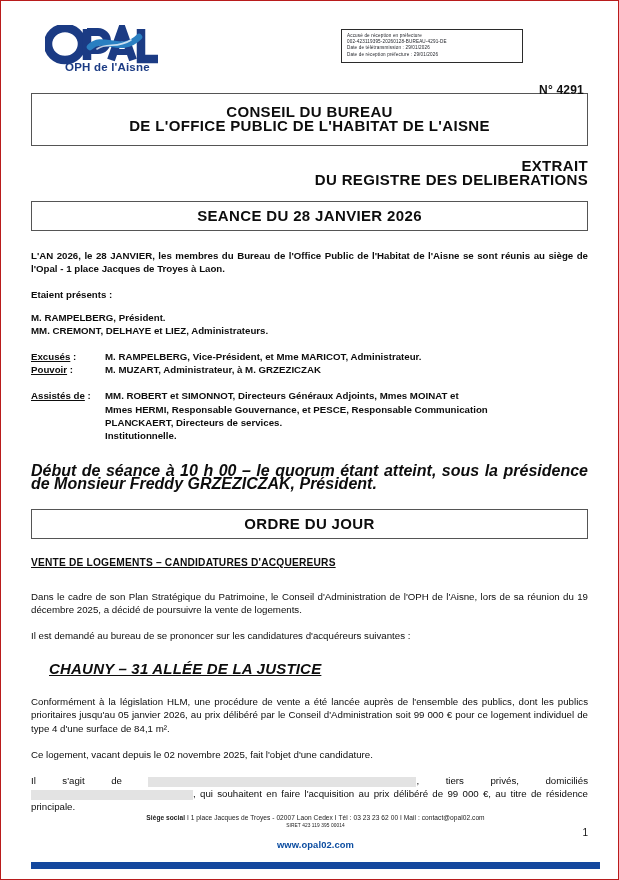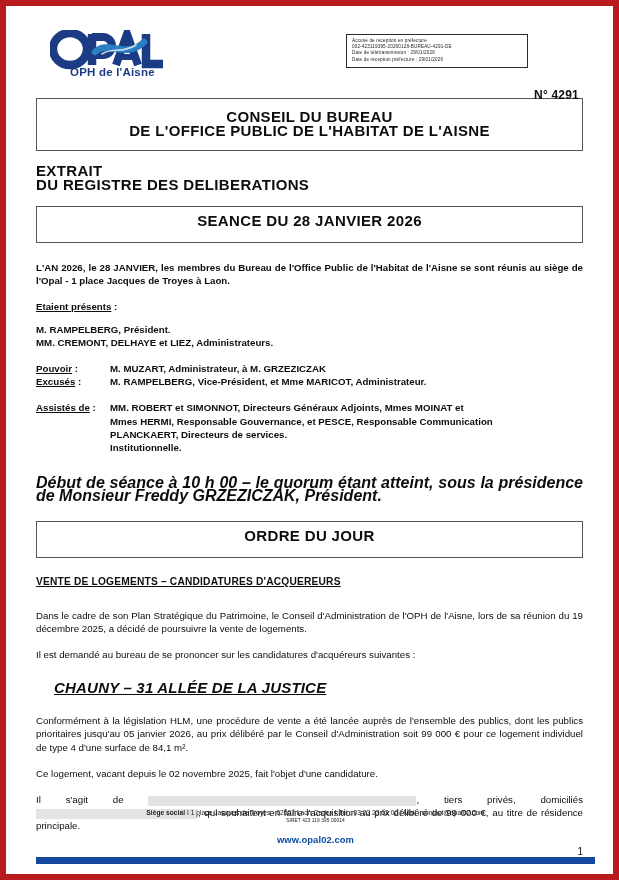--- a/index.html
+++ b/index.html
@@ -12,21 +12,21 @@
     height: 880px;
     overflow: hidden;
     font-family: "Liberation Sans", sans-serif;
   }
   #page {
     position: relative;
     width: 619px;
     height: 880px;
     background: #ffffff;
     box-sizing: border-box;
-    border: 6px solid #b91c1c;
+    border: 1px solid #b91c1c;
     overflow: hidden;
   }
 
   
   .header-area {
     position: relative;
     height: 92px;
   }
   .logo {
     position: absolute;
@@ -69,31 +69,31 @@
 
   
   .frame {
     margin: 0 30px;
     border: 1px solid #555;
     box-sizing: border-box;
     text-align: center;
     background: #fff;
   }
   .frame.tall { padding: 11px 6px 12px; }
-  .frame.short { padding: 7px 6px 14px; }
+  .frame.short { padding: 7px 6px 7px; }
   .frame-line {
     font-size: 15px;
     font-weight: bold;
     line-height: 14px;
     letter-spacing: 0.35px;
     color: #0d0d0d;
   }
 
   .plain-center {
-    text-align: left;
+    text-align: right;
     margin: 13px 30px 0;
   }
   .plain-center .frame-line { letter-spacing: 0.35px; }
 
   
   .body-area {
     margin: 0 30px;
     color: #0d0d0d;
   }
   p.para {
@@ -101,21 +101,21 @@
     font-size: 9.7px;
     line-height: 13.2px;
     text-align: justify;
   }
   p.para.lead { font-weight: bold; }
   .gap-s { height: 9px; }
   .gap-m { height: 13px; }
   .gap-l { height: 18px; }
   .gap-xl { height: 22px; }
 
-  .u { text-decoration: underline; }
+  .u { }
   .b { font-weight: bold; }
 
   .names {
     font-size: 9.7px;
     line-height: 13.2px;
     font-weight: bold;
   }
 
   
   .lrow {
@@ -276,27 +276,27 @@
     </div>
 
     <div class="gap-s"></div>
 
     <div class="names">M. RAMPELBERG, Président.</div>
     <div class="names">MM. CREMONT, DELHAYE et LIEZ, Administrateurs.</div>
 
     <div class="gap-m"></div>
 
     <div class="lrow">
+      <div class="lbl"><span class="u">Excusés</span><span> :</span></div>
+      <div class="val">M. RAMPELBERG, Vice-Président, et Mme MARICOT, Administrateur.</div>
+    </div>
+
+    <div class="lrow">
       <div class="lbl"><span class="u">Pouvoir</span><span> :</span></div>
       <div class="val">M. MUZART, Administrateur, à M. GRZEZICZAK</div>
-    </div>
-
-    <div class="lrow">
-      <div class="lbl"><span class="u">Excusés</span><span> :</span></div>
-      <div class="val">M. RAMPELBERG, Vice-Président, et Mme MARICOT, Administrateur.</div>
     </div>
 
     <div class="gap-m"></div>
 
     <div class="lrow">
       <div class="lbl"><span class="u">Assistés de</span><span> :</span></div>
       <div class="val">
         <div>MM. ROBERT et SIMONNOT, Directeurs Généraux Adjoints, Mmes MOINAT et</div>
         <div>Mmes HERMI, Responsable Gouvernance, et PESCE, Responsable Communication</div>
         <div>PLANCKAERT, Directeurs de services.</div>

